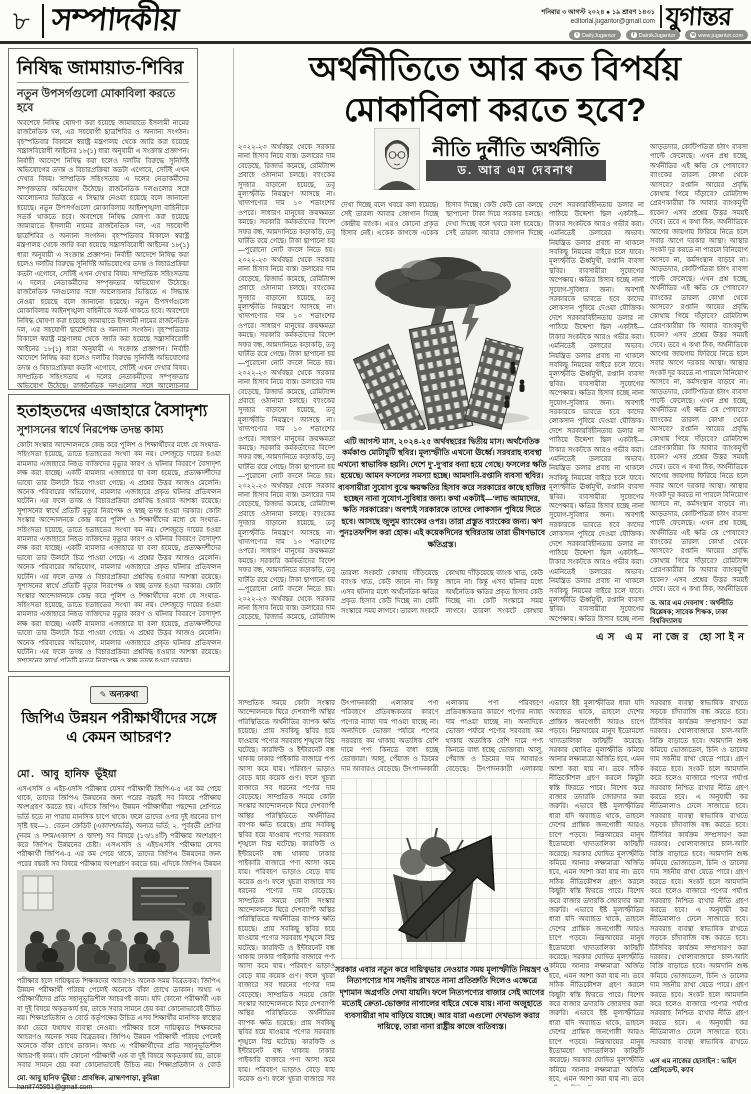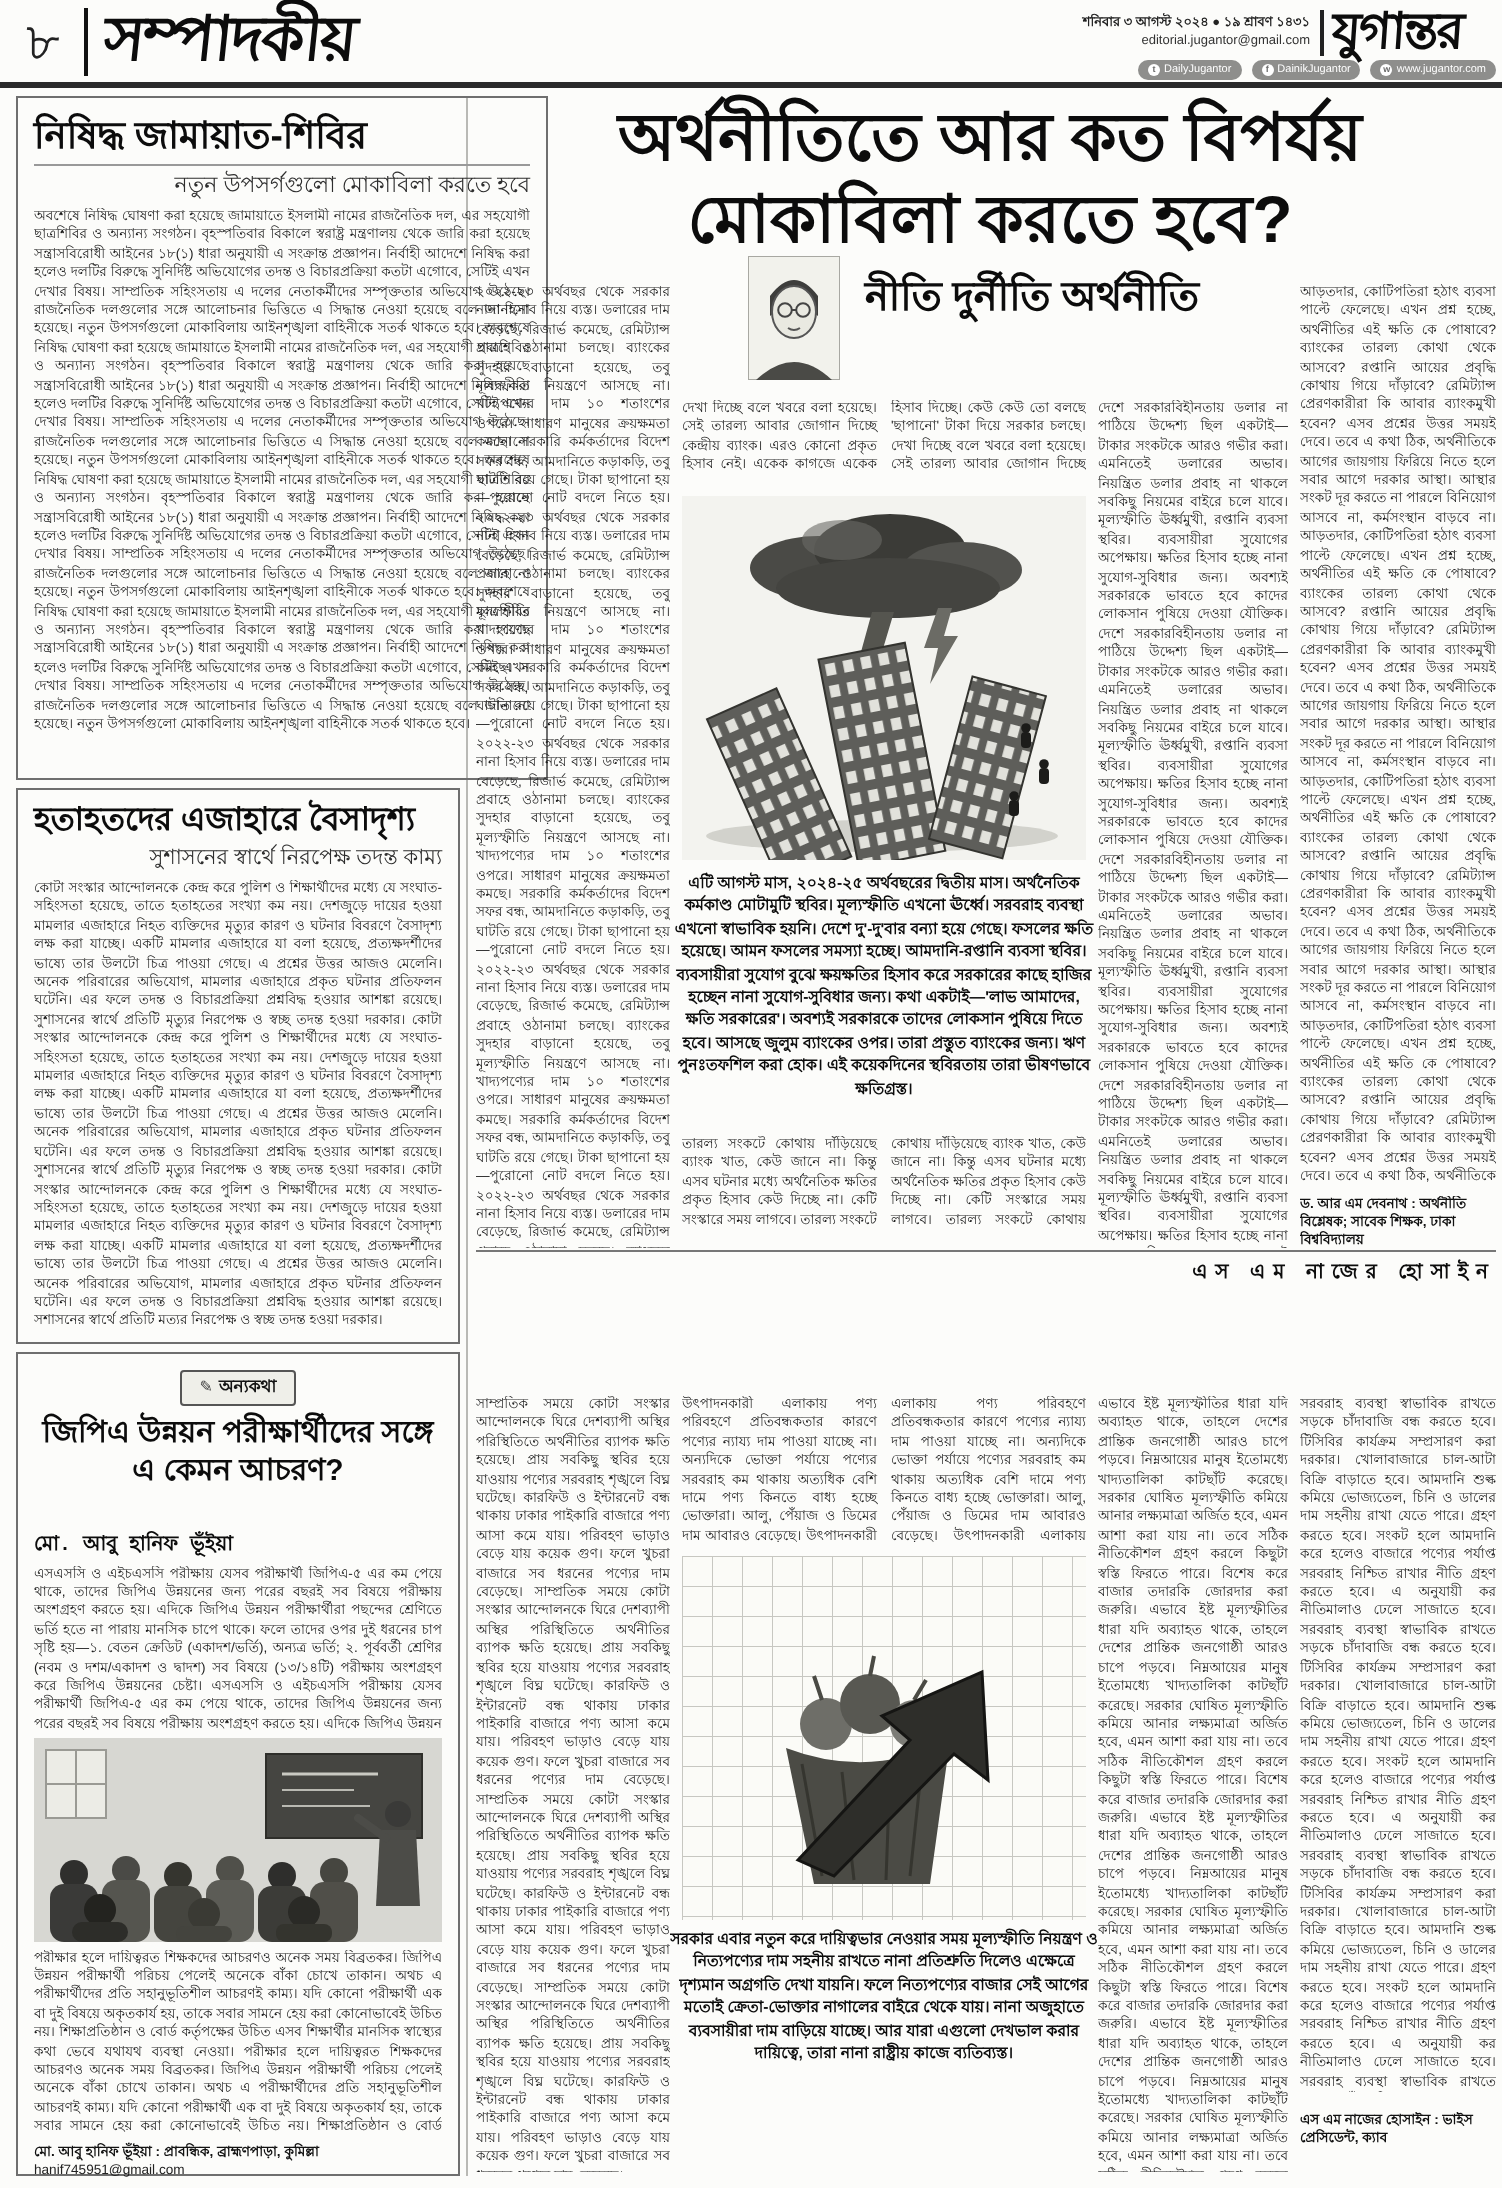--- a/index.html
+++ b/index.html
@@ -5,21 +5,21 @@
   *{margin:0;padding:0;box-sizing:border-box;}
   html,body{background:#e9e9e7;}
   body{font-family:"Liberation Sans","DejaVu Sans",sans-serif;}
   .page{position:relative;width:751px;height:1094px;margin:0 auto;background:#fcfcfa;color:#141414;overflow:hidden;}
   .abs{position:absolute;}
   .just{text-align:justify;}
   .body-text{font-size:6.8px;line-height:9.4px;color:#1d1d1d;overflow:hidden;}
   .cols2{column-count:2;column-gap:7px;}
   .box{border:1px solid #6f6f6f;}
   .hl{font-weight:700;color:#0c0c0c;}
-  .subhead{color:#2e2e2e;font-weight:400;text-align:right;}
+  .subhead{color:#2e2e2e;font-weight:700;}
   .namebar{background:#4a4a4a;color:#fff;text-align:center;font-weight:700;}
   .pill{display:inline-flex;align-items:center;gap:2px;background:#8e8e8c;color:#fff;border-radius:5px;
         font-size:5.5px;line-height:9px;padding:0 5px;height:10px;}
   .pill .dot{display:inline-block;width:6px;height:6px;border-radius:50%;background:#fff;color:#6a6a6a;
         font-size:4.5px;line-height:6px;text-align:center;font-weight:700;}
   .footnote{font-size:6.8px;line-height:9px;font-weight:700;color:#111;}
   .thinrule{background:#555;height:1px;}
 </style>
 </head>
 <body>
@@ -47,21 +47,21 @@
       </span>
       <span class="pill">
         <span class="dot">w</span>
         <span>www.jugantor.com</span>
       </span>
     </div>
   </header>
 
   <div class="abs" style="left:233px;top:48px;width:1px;height:1040px;background:#b9b9b5;"></div>
 
-  <section class="abs box" style="left:8px;top:48px;width:266px;height:342px;padding:7px 8px;">
+  <section class="abs box" style="left:8px;top:48px;width:190px;height:342px;padding:7px 8px;">
     <h2 class="hl" style="font-size:18.5px;line-height:23px;">নিষিদ্ধ জামায়াত-শিবির</h2>
     <div class="thinrule" style="margin:3px 0 3px 0;background:#999;"></div>
     <h3 class="subhead" style="font-size:11px;line-height:14px;">নতুন উপসর্গগুলো মোকাবিলা করতে হবে</h3>
     <div class="body-text just" style="height:272px;margin-top:4px;">অবশেষে নিষিদ্ধ ঘোষণা করা হয়েছে জামায়াতে ইসলামী নামের রাজনৈতিক দল, এর সহযোগী ছাত্রশিবির ও অন্যান্য সংগঠন। বৃহস্পতিবার বিকালে স্বরাষ্ট্র মন্ত্রণালয় থেকে জারি করা হয়েছে সন্ত্রাসবিরোধী আইনের ১৮(১) ধারা অনুযায়ী এ সংক্রান্ত প্রজ্ঞাপন। নির্বাহী আদেশে নিষিদ্ধ করা হলেও দলটির বিরুদ্ধে সুনির্দিষ্ট অভিযোগের তদন্ত ও বিচারপ্রক্রিয়া কতটা এগোবে, সেটিই এখন দেখার বিষয়। সাম্প্রতিক সহিংসতায় এ দলের নেতাকর্মীদের সম্পৃক্ততার অভিযোগ উঠেছে। রাজনৈতিক দলগুলোর সঙ্গে আলোচনার ভিত্তিতে এ সিদ্ধান্ত নেওয়া হয়েছে বলে জানানো হয়েছে। নতুন উপসর্গগুলো মোকাবিলায় আইনশৃঙ্খলা বাহিনীকে সতর্ক থাকতে হবে। অবশেষে নিষিদ্ধ ঘোষণা করা হয়েছে জামায়াতে ইসলামী নামের রাজনৈতিক দল, এর সহযোগী ছাত্রশিবির ও অন্যান্য সংগঠন। বৃহস্পতিবার বিকালে স্বরাষ্ট্র মন্ত্রণালয় থেকে জারি করা হয়েছে সন্ত্রাসবিরোধী আইনের ১৮(১) ধারা অনুযায়ী এ সংক্রান্ত প্রজ্ঞাপন। নির্বাহী আদেশে নিষিদ্ধ করা হলেও দলটির বিরুদ্ধে সুনির্দিষ্ট অভিযোগের তদন্ত ও বিচারপ্রক্রিয়া কতটা এগোবে, সেটিই এখন দেখার বিষয়। সাম্প্রতিক সহিংসতায় এ দলের নেতাকর্মীদের সম্পৃক্ততার অভিযোগ উঠেছে। রাজনৈতিক দলগুলোর সঙ্গে আলোচনার ভিত্তিতে এ সিদ্ধান্ত নেওয়া হয়েছে বলে জানানো হয়েছে। নতুন উপসর্গগুলো মোকাবিলায় আইনশৃঙ্খলা বাহিনীকে সতর্ক থাকতে হবে। অবশেষে নিষিদ্ধ ঘোষণা করা হয়েছে জামায়াতে ইসলামী নামের রাজনৈতিক দল, এর সহযোগী ছাত্রশিবির ও অন্যান্য সংগঠন। বৃহস্পতিবার বিকালে স্বরাষ্ট্র মন্ত্রণালয় থেকে জারি করা হয়েছে সন্ত্রাসবিরোধী আইনের ১৮(১) ধারা অনুযায়ী এ সংক্রান্ত প্রজ্ঞাপন। নির্বাহী আদেশে নিষিদ্ধ করা হলেও দলটির বিরুদ্ধে সুনির্দিষ্ট অভিযোগের তদন্ত ও বিচারপ্রক্রিয়া কতটা এগোবে, সেটিই এখন দেখার বিষয়। সাম্প্রতিক সহিংসতায় এ দলের নেতাকর্মীদের সম্পৃক্ততার অভিযোগ উঠেছে। রাজনৈতিক দলগুলোর সঙ্গে আলোচনার ভিত্তিতে এ সিদ্ধান্ত নেওয়া হয়েছে বলে জানানো হয়েছে। নতুন উপসর্গগুলো মোকাবিলায় আইনশৃঙ্খলা বাহিনীকে সতর্ক থাকতে হবে। অবশেষে নিষিদ্ধ ঘোষণা করা হয়েছে জামায়াতে ইসলামী নামের রাজনৈতিক দল, এর সহযোগী ছাত্রশিবির ও অন্যান্য সংগঠন। বৃহস্পতিবার বিকালে স্বরাষ্ট্র মন্ত্রণালয় থেকে জারি করা হয়েছে সন্ত্রাসবিরোধী আইনের ১৮(১) ধারা অনুযায়ী এ সংক্রান্ত প্রজ্ঞাপন। নির্বাহী আদেশে নিষিদ্ধ করা হলেও দলটির বিরুদ্ধে সুনির্দিষ্ট অভিযোগের তদন্ত ও বিচারপ্রক্রিয়া কতটা এগোবে, সেটিই এখন দেখার বিষয়। সাম্প্রতিক সহিংসতায় এ দলের নেতাকর্মীদের সম্পৃক্ততার অভিযোগ উঠেছে। রাজনৈতিক দলগুলোর সঙ্গে আলোচনার ভিত্তিতে এ সিদ্ধান্ত নেওয়া হয়েছে বলে জানানো হয়েছে। নতুন উপসর্গগুলো মোকাবিলায় আইনশৃঙ্খলা বাহিনীকে সতর্ক থাকতে হবে।</div>
   </section>
 
   <section class="abs box" style="left:8px;top:394px;width:222px;height:278px;padding:6px 8px;">
     <h2 class="hl" style="font-size:16px;line-height:20px;">হতাহতদের এজাহারে বৈসাদৃশ্য</h2>
     <h3 class="subhead" style="font-size:10.5px;line-height:13px;margin-top:2px;">সুশাসনের স্বার্থে নিরপেক্ষ তদন্ত কাম্য</h3>
     <div class="body-text just" style="height:222px;margin-top:4px;">কোটা সংস্কার আন্দোলনকে কেন্দ্র করে পুলিশ ও শিক্ষার্থীদের মধ্যে যে সংঘাত-সহিংসতা হয়েছে, তাতে হতাহতের সংখ্যা কম নয়। দেশজুড়ে দায়ের হওয়া মামলার এজাহারে নিহত ব্যক্তিদের মৃত্যুর কারণ ও ঘটনার বিবরণে বৈসাদৃশ্য লক্ষ করা যাচ্ছে। একটি মামলার এজাহারে যা বলা হয়েছে, প্রত্যক্ষদর্শীদের ভাষ্যে তার উলটো চিত্র পাওয়া গেছে। এ প্রশ্নের উত্তর আজও মেলেনি। অনেক পরিবারের অভিযোগ, মামলার এজাহারে প্রকৃত ঘটনার প্রতিফলন ঘটেনি। এর ফলে তদন্ত ও বিচারপ্রক্রিয়া প্রশ্নবিদ্ধ হওয়ার আশঙ্কা রয়েছে। সুশাসনের স্বার্থে প্রতিটি মৃত্যুর নিরপেক্ষ ও স্বচ্ছ তদন্ত হওয়া দরকার। কোটা সংস্কার আন্দোলনকে কেন্দ্র করে পুলিশ ও শিক্ষার্থীদের মধ্যে যে সংঘাত-সহিংসতা হয়েছে, তাতে হতাহতের সংখ্যা কম নয়। দেশজুড়ে দায়ের হওয়া মামলার এজাহারে নিহত ব্যক্তিদের মৃত্যুর কারণ ও ঘটনার বিবরণে বৈসাদৃশ্য লক্ষ করা যাচ্ছে। একটি মামলার এজাহারে যা বলা হয়েছে, প্রত্যক্ষদর্শীদের ভাষ্যে তার উলটো চিত্র পাওয়া গেছে। এ প্রশ্নের উত্তর আজও মেলেনি। অনেক পরিবারের অভিযোগ, মামলার এজাহারে প্রকৃত ঘটনার প্রতিফলন ঘটেনি। এর ফলে তদন্ত ও বিচারপ্রক্রিয়া প্রশ্নবিদ্ধ হওয়ার আশঙ্কা রয়েছে। সুশাসনের স্বার্থে প্রতিটি মৃত্যুর নিরপেক্ষ ও স্বচ্ছ তদন্ত হওয়া দরকার। কোটা সংস্কার আন্দোলনকে কেন্দ্র করে পুলিশ ও শিক্ষার্থীদের মধ্যে যে সংঘাত-সহিংসতা হয়েছে, তাতে হতাহতের সংখ্যা কম নয়। দেশজুড়ে দায়ের হওয়া মামলার এজাহারে নিহত ব্যক্তিদের মৃত্যুর কারণ ও ঘটনার বিবরণে বৈসাদৃশ্য লক্ষ করা যাচ্ছে। একটি মামলার এজাহারে যা বলা হয়েছে, প্রত্যক্ষদর্শীদের ভাষ্যে তার উলটো চিত্র পাওয়া গেছে। এ প্রশ্নের উত্তর আজও মেলেনি। অনেক পরিবারের অভিযোগ, মামলার এজাহারে প্রকৃত ঘটনার প্রতিফলন ঘটেনি। এর ফলে তদন্ত ও বিচারপ্রক্রিয়া প্রশ্নবিদ্ধ হওয়ার আশঙ্কা রয়েছে। সুশাসনের স্বার্থে প্রতিটি মৃত্যুর নিরপেক্ষ ও স্বচ্ছ তদন্ত হওয়া দরকার।</div>
@@ -125,20 +125,21 @@
       <rect width="46" height="62" fill="#f2f2ec" stroke="#a8a8a2"></rect>
       <path d="M11 20 Q23 4 35 20 L35 30 Q23 20 11 30 Z" fill="#3e3e3c"></path>
       <ellipse cx="23" cy="28" rx="11" ry="13" fill="#e9e9e1" stroke="#555"></ellipse>
       <circle cx="18.5" cy="27" r="3.4" fill="none" stroke="#444"></circle>
       <circle cx="27.5" cy="27" r="3.4" fill="none" stroke="#444"></circle>
       <line x1="21.9" y1="27" x2="24.1" y2="27" stroke="#444"></line>
       <path d="M20 36 Q23 38 26 36" fill="none" stroke="#555"></path>
       <path d="M4 62 Q23 44 42 62 Z" fill="#4a4a46"></path>
     </svg>
     <div class="hl" style="position:absolute;left:52px;top:10px;width:180px;text-align:center;font-size:20px;line-height:26px;">নীতি দুর্নীতি অর্থনীতি</div>
+    <div class="namebar" style="position:absolute;left:52px;top:34px;width:180px;height:21px;font-size:11.5px;line-height:21px;letter-spacing:2px;">ড. আর এম দেবনাথ</div>
   </div>
 
   <div class="abs body-text just" style="left:238px;top:142px;width:97px;height:482px;">২০২২-২৩ অর্থবছর থেকে সরকার নানা হিসাব নিয়ে ব্যস্ত। ডলারের দাম বেড়েছে, রিজার্ভ কমেছে, রেমিট্যান্স প্রবাহে ওঠানামা চলছে। ব্যাংকের সুদহার বাড়ানো হয়েছে, তবু মূল্যস্ফীতি নিয়ন্ত্রণে আসছে না। খাদ্যপণ্যের দাম ১০ শতাংশের ওপরে। সাধারণ মানুষের ক্রয়ক্ষমতা কমছে। সরকারি কর্মকর্তাদের বিদেশ সফর বন্ধ, আমদানিতে কড়াকড়ি, তবু ঘাটতি রয়ে গেছে। টাকা ছাপানো হয়—পুরোনো নোট বদলে নিতে হয়। ২০২২-২৩ অর্থবছর থেকে সরকার নানা হিসাব নিয়ে ব্যস্ত। ডলারের দাম বেড়েছে, রিজার্ভ কমেছে, রেমিট্যান্স প্রবাহে ওঠানামা চলছে। ব্যাংকের সুদহার বাড়ানো হয়েছে, তবু মূল্যস্ফীতি নিয়ন্ত্রণে আসছে না। খাদ্যপণ্যের দাম ১০ শতাংশের ওপরে। সাধারণ মানুষের ক্রয়ক্ষমতা কমছে। সরকারি কর্মকর্তাদের বিদেশ সফর বন্ধ, আমদানিতে কড়াকড়ি, তবু ঘাটতি রয়ে গেছে। টাকা ছাপানো হয়—পুরোনো নোট বদলে নিতে হয়। ২০২২-২৩ অর্থবছর থেকে সরকার নানা হিসাব নিয়ে ব্যস্ত। ডলারের দাম বেড়েছে, রিজার্ভ কমেছে, রেমিট্যান্স প্রবাহে ওঠানামা চলছে। ব্যাংকের সুদহার বাড়ানো হয়েছে, তবু মূল্যস্ফীতি নিয়ন্ত্রণে আসছে না। খাদ্যপণ্যের দাম ১০ শতাংশের ওপরে। সাধারণ মানুষের ক্রয়ক্ষমতা কমছে। সরকারি কর্মকর্তাদের বিদেশ সফর বন্ধ, আমদানিতে কড়াকড়ি, তবু ঘাটতি রয়ে গেছে। টাকা ছাপানো হয়—পুরোনো নোট বদলে নিতে হয়। ২০২২-২৩ অর্থবছর থেকে সরকার নানা হিসাব নিয়ে ব্যস্ত। ডলারের দাম বেড়েছে, রিজার্ভ কমেছে, রেমিট্যান্স প্রবাহে ওঠানামা চলছে। ব্যাংকের সুদহার বাড়ানো হয়েছে, তবু মূল্যস্ফীতি নিয়ন্ত্রণে আসছে না। খাদ্যপণ্যের দাম ১০ শতাংশের ওপরে। সাধারণ মানুষের ক্রয়ক্ষমতা কমছে। সরকারি কর্মকর্তাদের বিদেশ সফর বন্ধ, আমদানিতে কড়াকড়ি, তবু ঘাটতি রয়ে গেছে। টাকা ছাপানো হয়—পুরোনো নোট বদলে নিতে হয়। ২০২২-২৩ অর্থবছর থেকে সরকার নানা হিসাব নিয়ে ব্যস্ত। ডলারের দাম বেড়েছে, রিজার্ভ কমেছে, রেমিট্যান্স প্রবাহে ওঠানামা চলছে। ব্যাংকের সুদহার বাড়ানো হয়েছে, তবু মূল্যস্ফীতি নিয়ন্ত্রণে আসছে না। খাদ্যপণ্যের দাম ১০ শতাংশের ওপরে। সাধারণ মানুষের ক্রয়ক্ষমতা কমছে। সরকারি কর্মকর্তাদের বিদেশ সফর বন্ধ, আমদানিতে কড়াকড়ি, তবু ঘাটতি রয়ে গেছে। টাকা ছাপানো হয়—পুরোনো নোট বদলে নিতে হয়।</div>
 
   <div class="abs body-text just cols2" style="left:341px;top:200px;width:202px;height:44px;">দেখা দিচ্ছে বলে খবরে বলা হয়েছে। সেই তারল্য আবার জোগান দিচ্ছে কেন্দ্রীয় ব্যাংক। এরও কোনো প্রকৃত হিসাব নেই। একেক কাগজে একেক হিসাব দিচ্ছে। কেউ কেউ তো বলছে 'ছাপানো' টাকা দিয়ে সরকার চলছে। দেখা দিচ্ছে বলে খবরে বলা হয়েছে। সেই তারল্য আবার জোগান দিচ্ছে কেন্দ্রীয় ব্যাংক। এরও কোনো প্রকৃত হিসাব নেই। একেক কাগজে একেক হিসাব দিচ্ছে। কেউ কেউ তো বলছে 'ছাপানো' টাকা দিয়ে সরকার চলছে।</div>
 
   <svg class="abs" width="202" height="182" viewBox="0 0 202 182" style="left:341px;top:248px;">
     <defs>
       <pattern id="winp" width="9" height="11" patternUnits="userSpaceOnUse">
         <rect width="9" height="11" fill="#5e5e5a"></rect>

